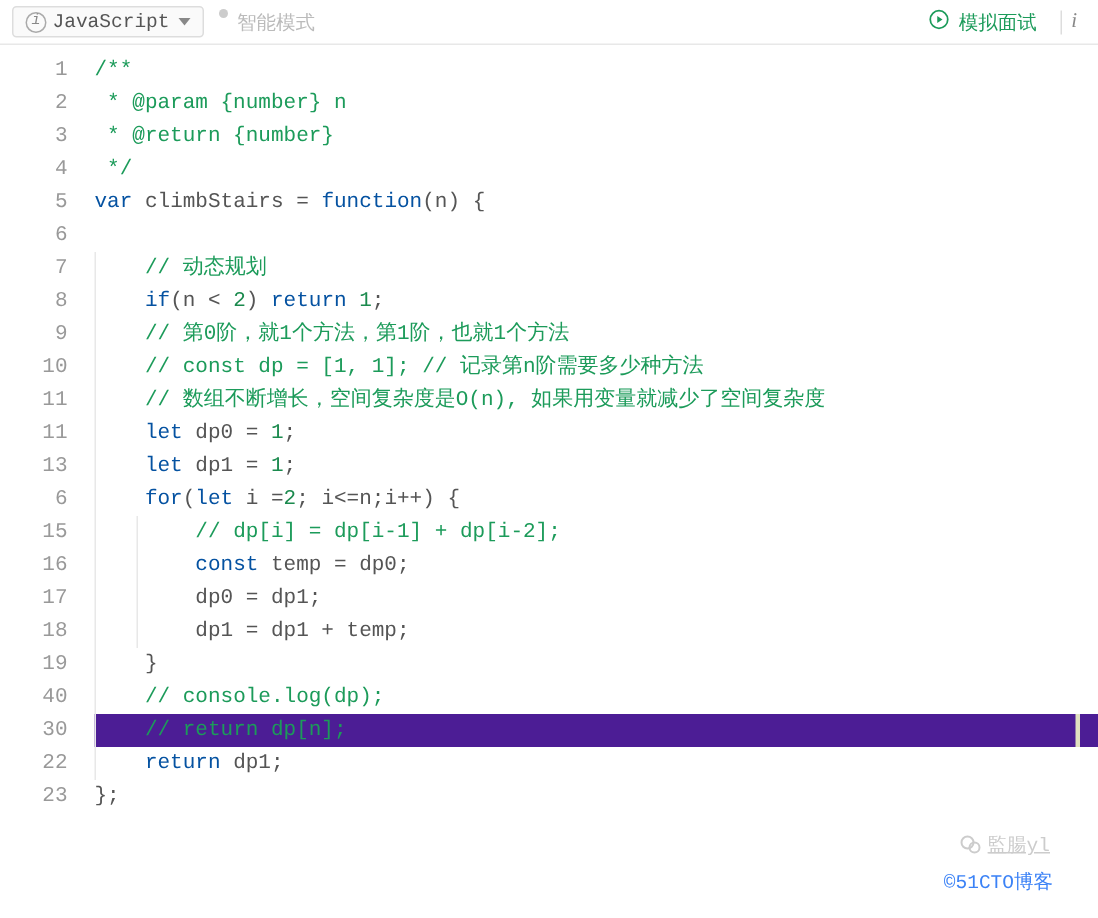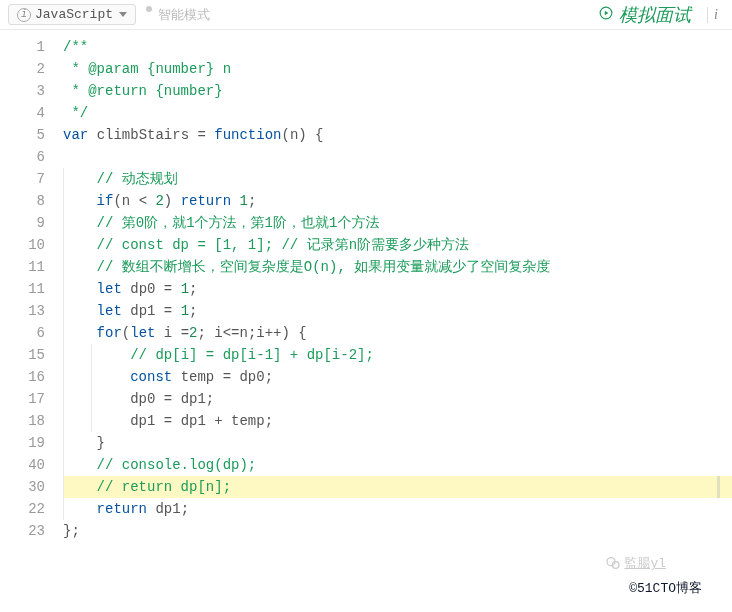--- a/index.html
+++ b/index.html
@@ -69,23 +69,22 @@
       background: #ccc;
     }
     .spacer {
       flex: 1;
     }
     .interview-btn {
       display: flex;
       align-items: center;
       gap: 6px;
       color: #1c9b5a;
-      font-size: 18px;
+      font-size: 13px;
       cursor: pointer;
-      font-style: italic;
     }
     .play-icon svg {
       width: 14px;
       height: 14px;
     }
     .right-info {
       font-family: Georgia, serif;
       font-style: italic;
       color: #888;
       padding: 0 6px;
@@ -115,21 +114,21 @@
       color: #333;
       position: relative;
       white-space: pre;
     }
     .line {
       height: 22px;
       display: block;
       position: relative;
     }
     .line.highlight {
-      background: #fef9c3;
+      background: #4c1d95;
     }
     .line.highlight::after {
       content: "";
       position: absolute;
       right: 12px;
       top: 0;
       bottom: 0;
       width: 3px;
       background: #e0e0c0;
     }
@@ -141,34 +140,34 @@
       background: #e8e8e8;
     }
     .guide1 { left: 0px; }
     .guide2 { left: 28px; }
     .c-comment { color: #1c9b5a; }
     .c-keyword { color: #0552a1; }
     .c-num { color: #1b8a4e; }
     .c-text { color: #555; }
     .watermark1 {
       position: absolute;
-      right: 66px;
+      right: 32px;
       bottom: 40px;
       color: #ccc;
       font-size: 13px;
       display: flex;
       align-items: center;
       gap: 3px;
       text-decoration: underline;
     }
     .watermark2 {
       position: absolute;
       right: 30px;
       bottom: 15px;
-      color: #0f172a;
+      color: #3b82f6;
       font-size: 13px;
       text-align: right;
     }
   </style>
 </head>
 <body>
 
 <div class="toolbar">
   <div class="lang-select">
     <span class="info-icon">i</span>

